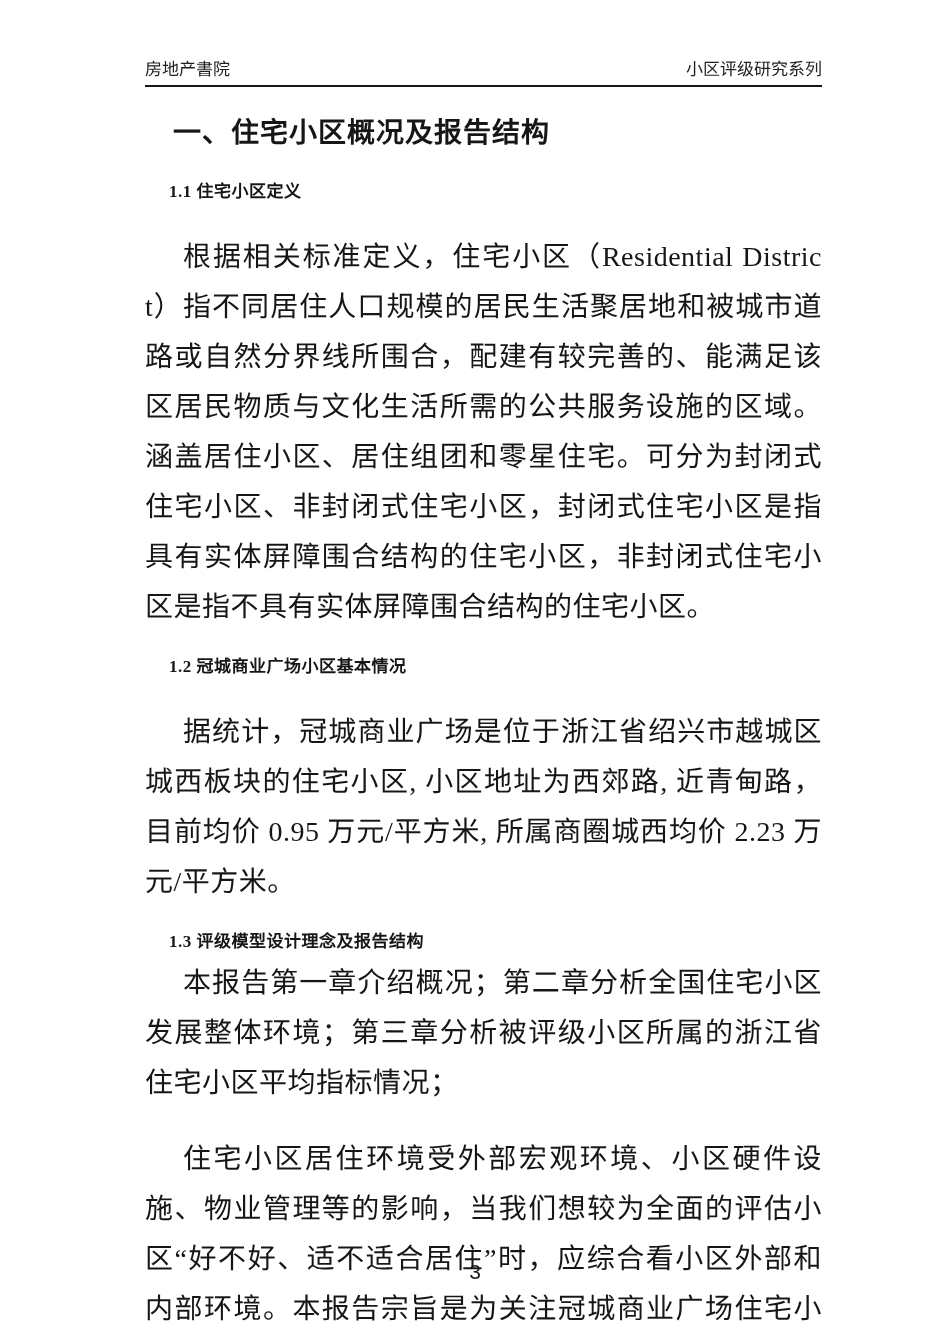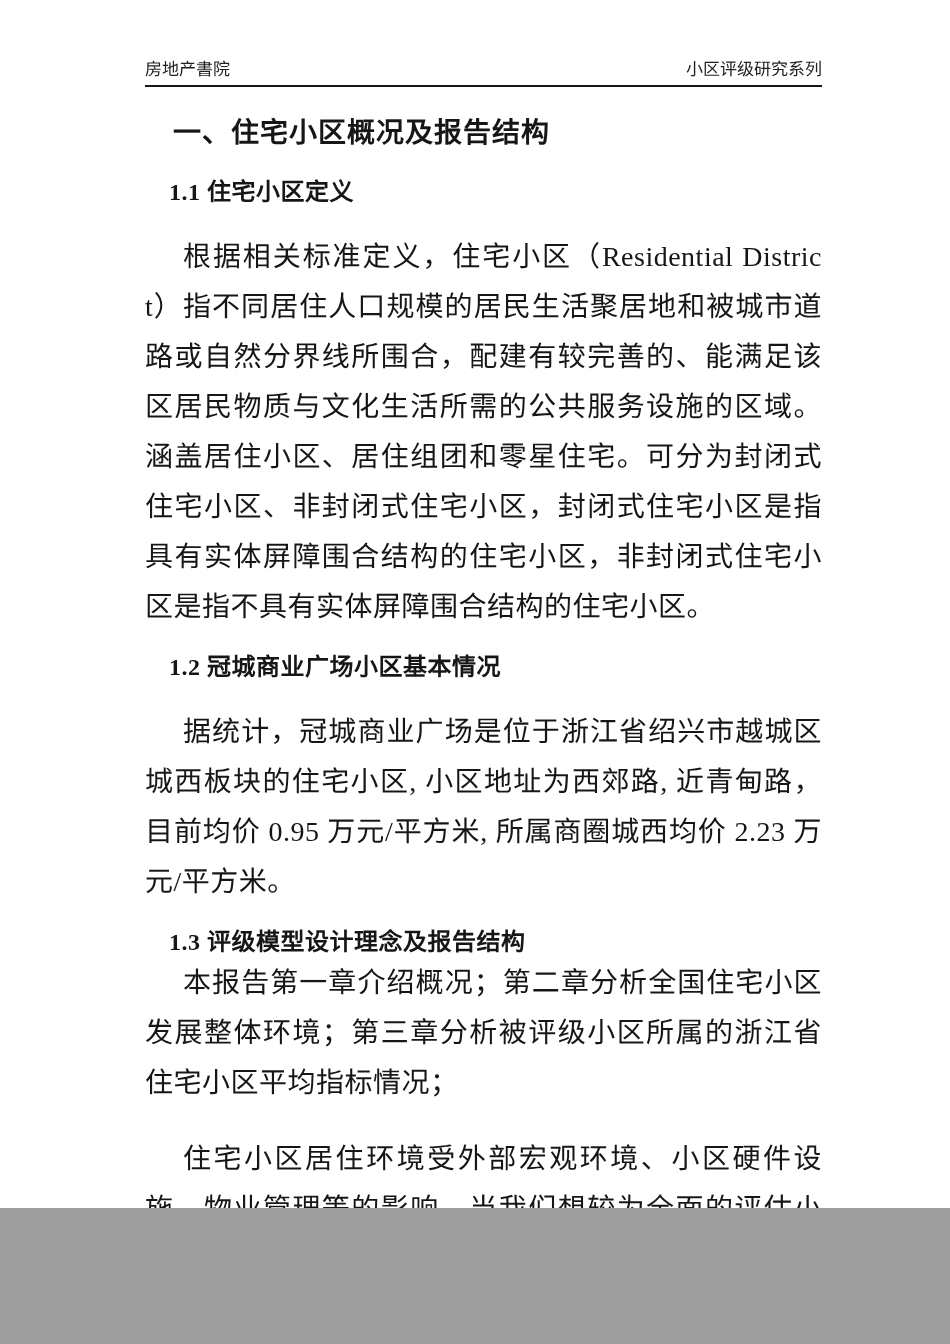--- a/index.html
+++ b/index.html
@@ -1,20 +1,20 @@
 <!DOCTYPE html>
 <html lang="zh-CN"><head>
 <meta charset="utf-8">
 <style>
   * { margin: 0; padding: 0; box-sizing: border-box; }
   html, body { background: #9e9e9e; }
   .page {
     position: relative;
     width: 950px;
-    height: 1208px;
+    height: 1344px;
     margin: 0 auto;
     background: #ffffff;
     color: #161616;
     font-family: "Liberation Serif", "DejaVu Serif", serif;
     overflow: hidden;
   }
   .header {
     position: absolute;
     left: 145px;
     right: 128px;
@@ -37,21 +37,21 @@
   }
   .chapter-title {
     margin: 26px 0 0 28px;
     font-size: 28px;
     line-height: 33px;
     font-weight: bold;
     letter-spacing: 1px;
   }
   .section-heading {
     margin: 21px 0 0 24px;
-    font-size: 24px;
+    font-size: 17px;
     line-height: 28px;
     font-weight: bold;
     letter-spacing: 0.5px;
   }
   .section-heading.first { margin-top: 29px; }
   .body-para {
     margin: 26px 0 0 0;
     font-size: 28px;
     line-height: 50px;
     text-align: justify;

